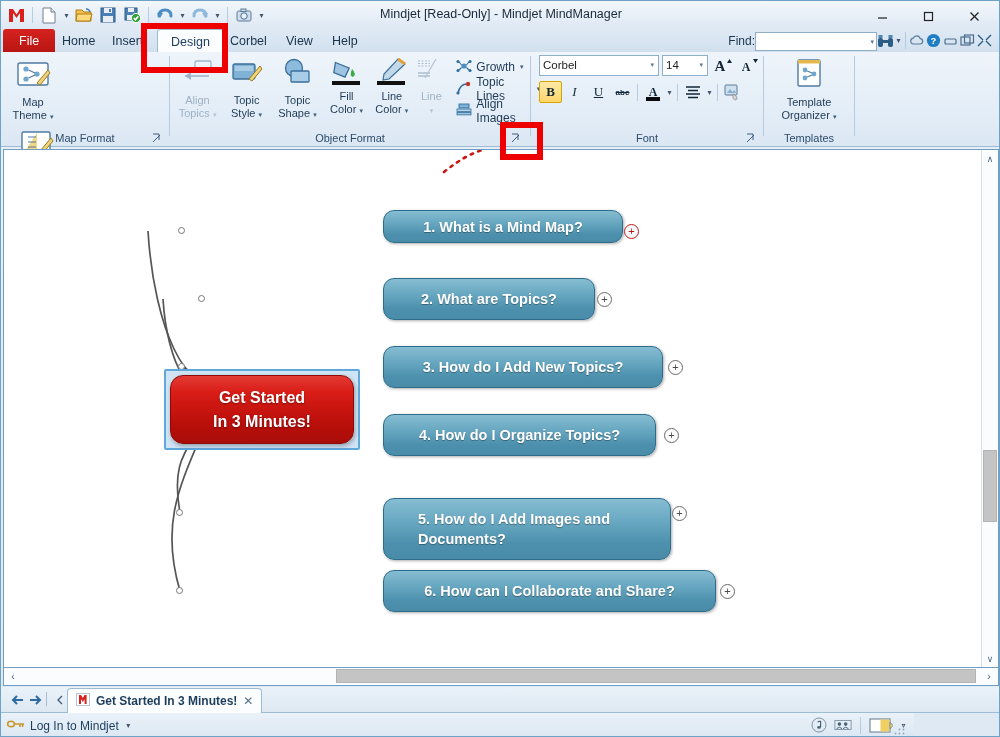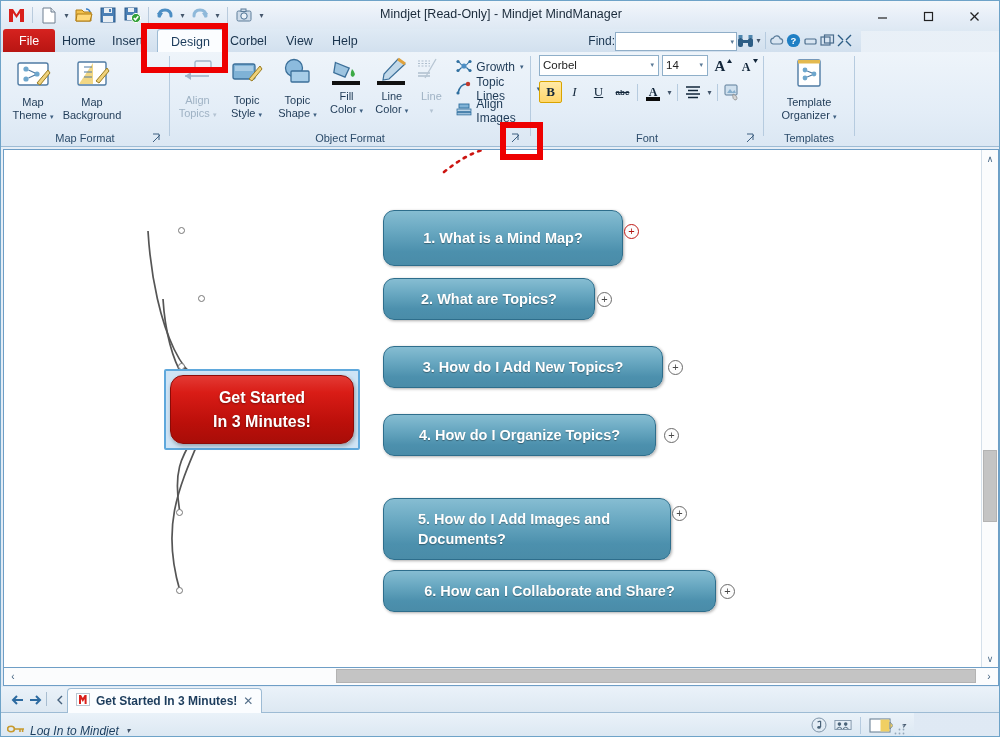--- a/index.html
+++ b/index.html
@@ -42,21 +42,21 @@
     position: absolute; right: 4px; top: 2px; height: 26px;
     display: flex; align-items: center;
   }
   .winbtn {
     width: 46px; height: 24px; display: flex; align-items: center;
     justify-content: center; font-size: 15px; color: #222;
   }
 
   
   .tabstrip {
-    position: absolute; left: 0; top: 28px; width: 860px; height: 24px;
+    position: absolute; left: 0; top: 28px; width: 1000px; height: 24px;
     background: linear-gradient(to bottom,#dfeaf5 0%, #d2e0ee 100%);
     border-bottom: 1px solid #9dbbd4;
   }
   .tab {
     position: absolute; top: 0; height: 24px; line-height: 24px;
     padding: 0 13px; font-size: 12.5px; color: #19334d;
     border-radius: 3px 3px 0 0;
   }
   .tab.file {
     background: linear-gradient(to bottom,#d6221f 0%,#b71512 100%);
@@ -234,21 +234,21 @@
     border-radius: 4px 4px 0 0; display: flex; align-items: center;
     padding: 0 8px; gap: 6px;
   }
   .doctab .t { font-size: 12px; font-weight: bold; color: #1c3c5c; }
   .doctab .x { font-size: 12px; color: #56708a; }
 
   
   .statusbar {
     position: absolute; left: 0; top: 712px; width: 913px; height: 25px;
     background: linear-gradient(to bottom,#eaf2f9,#dbe7f2);
-    display: flex; align-items: flex-end; font-style: italic;
+    display: flex; align-items: center;
   }
   .login {
     display: flex; align-items: center; gap: 5px;
     margin-left: 6px; font-size: 12px; color: #1b3d5e;
   }
   .status-right {
     position: absolute; right: 6px; top: 3px;
     display: flex; align-items: center; gap: 6px;
   }
   .sb-ico { width: 18px; height: 18px; display:flex; align-items:center; justify-content:center; }
@@ -407,21 +407,21 @@
         <svg width="15" height="13" viewBox="0 0 15 13">
           <path d="M1 1 L6 6 M1 12 L6 7 M14 1 L9 6 M14 12 L9 7" stroke="#2c5d85" stroke-width="1.4" fill="none"></path>
         </svg>
       </span>
     </div>
   </div>
 
   <div class="ribbon">
 
     <div class="rgroup" style="left:0; width:168px;">
-      <div class="gitems" style="left:4px;">
+      <div class="gitems" style="left:4px;flex-direction:column;">
         <div class="bigbtn">
           <svg width="36" height="36" viewBox="0 0 36 36">
             <rect x="3" y="6" width="30" height="22" rx="2" fill="#ffffff" stroke="#4f7ba4" stroke-width="1.4"></rect>
             <circle cx="11" cy="12" r="2.6" fill="#6fa7cd"></circle>
               <circle cx="11" cy="22" r="2.6" fill="#6fa7cd"></circle>
             <circle cx="22" cy="17" r="2.6" fill="#6fa7cd"></circle>
             <path d="M13.5 13 L20 16 M13.5 21 L20 18" stroke="#4f7ba4" stroke-width="1.3"></path>
             <path d="M22 26 L33 13 L35 16 L25 28 Z" fill="#f0d27a" stroke="#9a7c20" stroke-width="1"></path>
           </svg>
           <div class="lbl">Map<br>Theme <span class="car">▾</span></div>
@@ -646,21 +646,21 @@
       <div class="conn-dot" style="left:170px; top:281px;"></div>
       <div class="conn-dot" style="left:172px; top:359px;"></div>
       <div class="conn-dot" style="left:172px; top:437px;"></div>
 
       <div class="central-sel" style="left:160px; top:219px; width:196px; height:81px;"></div>
       <div class="central" style="left:166px; top:225px; width:184px; height:69px;">
         <span>Get Started</span>
         <span>In 3 Minutes!</span>
       </div>
 
-      <div class="topic" style="left:379px; top:60px; width:240px; height:56px;">1. What is a Mind Map?</div>
+      <div class="topic" style="left:379px; top:60px; width:240px; height:33px;">1. What is a Mind Map?</div>
       <div class="plusbtn hot" style="left:620px; top:74px;">+</div>
 
       <div class="topic" style="left:379px; top:128px; width:212px; height:42px;">2. What are Topics?</div>
       <div class="plusbtn" style="left:593px; top:142px;">+</div>
 
       <div class="topic" style="left:379px; top:196px; width:280px; height:42px;">3.  How do I Add New Topics?</div>
       <div class="plusbtn" style="left:664px; top:210px;">+</div>
 
       <div class="topic" style="left:379px; top:264px; width:273px; height:42px;">4. How do I Organize Topics?</div>
       <div class="plusbtn" style="left:660px; top:278px;">+</div>

